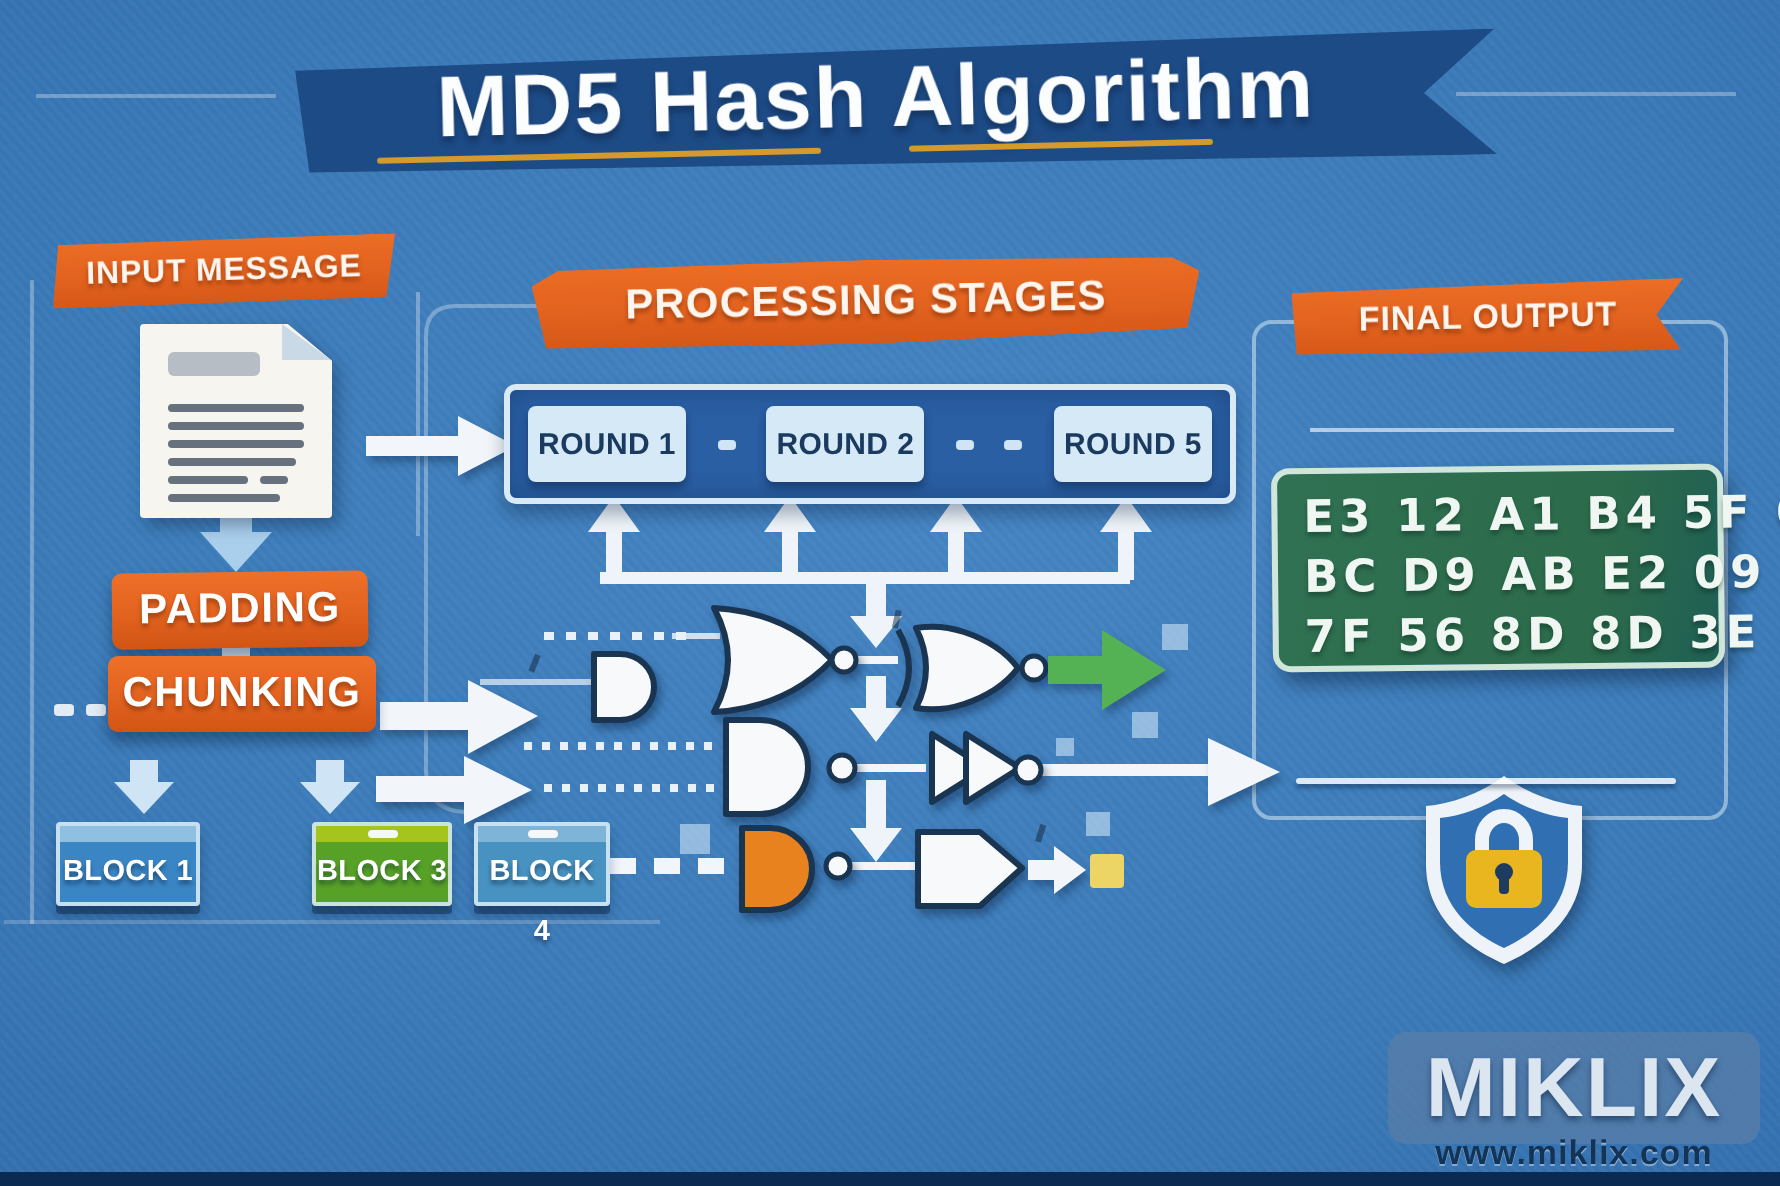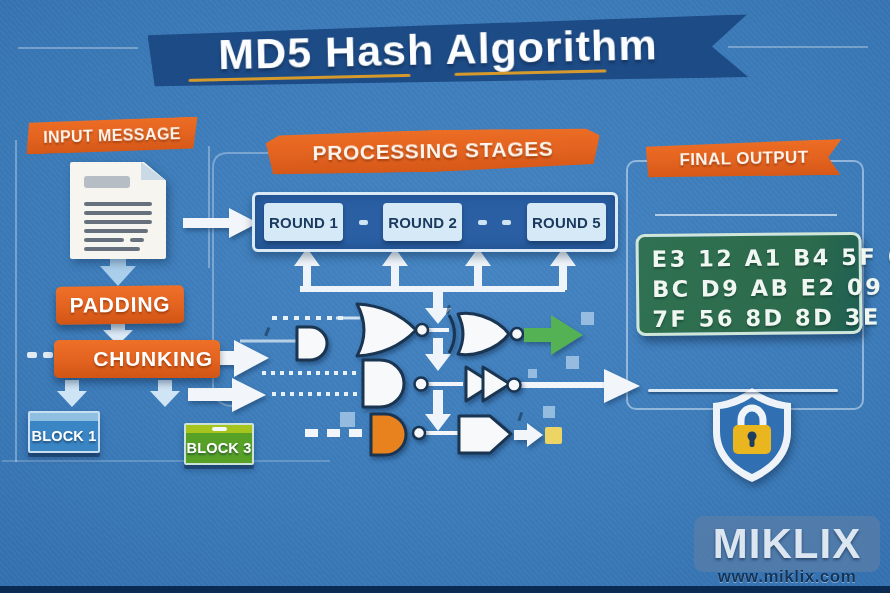--- a/index.html
+++ b/index.html
@@ -55,33 +55,33 @@
   .doc .titlebar{position:absolute;left:14px;top:14px;width:46px;height:12px;background:#b6bdc5;border-radius:3px;}
   .doc .ln{position:absolute;left:14px;height:4px;background:#67717e;border-radius:2px;}
   
   .step-box{
     background:linear-gradient(180deg,#ee7028 0%, #e2621f 55%, #d25514 100%);
     border-radius:5px;color:#ffffff;font-weight:bold;font-size:21px;
     display:flex;align-items:center;justify-content:center;letter-spacing:.8px;
     box-shadow:0 5px 7px rgba(8,28,58,.4);text-shadow:0 2px 2px rgba(90,30,0,.45);z-index:5;
   }
   .padding-box{left:56px;top:286px;width:128px;height:38px;transform:rotate(-.7deg);}
-  .chunking-box{left:54px;top:340px;width:134px;height:38px;padding-left:32px;}
+  .chunking-box{left:54px;top:328px;width:134px;height:38px;}
   
   .block{z-index:5;border:2px solid rgba(223,238,249,.85);border-radius:2px;
     box-shadow:0 4px 0 rgba(10,35,70,.45), 0 5px 6px rgba(8,28,58,.3);}
   .block .hdr{position:absolute;left:0;right:0;top:0;height:8px;}
   .block .hdash{position:absolute;left:50%;top:2px;width:15px;height:4px;margin-left:-7px;background:#f4f8fb;border-radius:2px;}
   .block .lbl{position:absolute;left:0;right:0;top:8px;height:30px;line-height:30px;text-align:center;
     color:#fff;font-weight:bold;font-size:14.5px;text-shadow:0 2px 2px rgba(10,30,60,.5);letter-spacing:.2px;}
   .b1{left:28px;top:411px;width:68px;height:38px;background:#3a86c4;}
   .b1 .hdr{background:#8fc0e2;}
   .b2{left:99px;top:411px;width:66px;height:38px;background:#47a0ce;}
   .b2 .hdr{background:#66b3da;}
-  .b3{left:184px;top:411px;width:66px;height:38px;background:#57a226;margin-top:12px;}
+  .b3{left:156px;top:411px;width:66px;height:38px;background:#57a226;}
   .b3 .hdr{background:#a5c41e;}
   .b4{left:237px;top:411px;width:64px;height:38px;background:#4792c0;}
   .b4 .hdr{background:#7eb4d8;}
   
   .rounds-frame{
     left:252px;top:192px;width:366px;height:60px;background:#2a5fa4;
     border:3px solid #d9e9f6;border-radius:6px;box-sizing:border-box;
     box-shadow:0 5px 9px rgba(8,28,58,.35), inset 0 0 12px rgba(10,35,70,.35);
     display:flex;align-items:center;justify-content:space-between;padding:12px 9px;z-index:5;
   }
@@ -258,20 +258,26 @@
   <div class="abs block b1">
     <div class="hdr"></div>
     <div class="lbl">BLOCK 1</div>
   </div>
   <div class="abs block b3">
     <div class="hdr">
         <div class="hdash"></div>
       </div>
     <div class="lbl">BLOCK 3</div>
   </div>
+  <div class="abs block b4">
+    <div class="hdr">
+        <div class="hdash"></div>
+      </div>
+    <div class="lbl">BLOCK 4</div>
+  </div>
 
   <div class="abs ribbon processing-ribbon">
     <span>PROCESSING STAGES</span>
   </div>
 
   <div class="abs rounds-frame">
     <div class="round-box">ROUND 1</div>
     <div class="round-conn"></div>
     <div class="round-box">ROUND 2</div>
     <div class="round-conn"></div>

